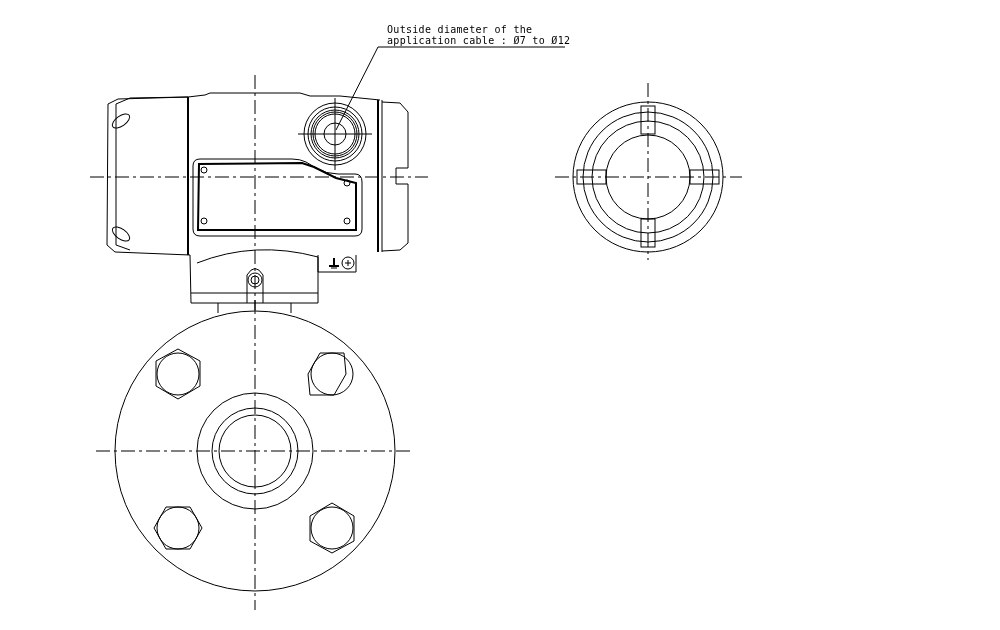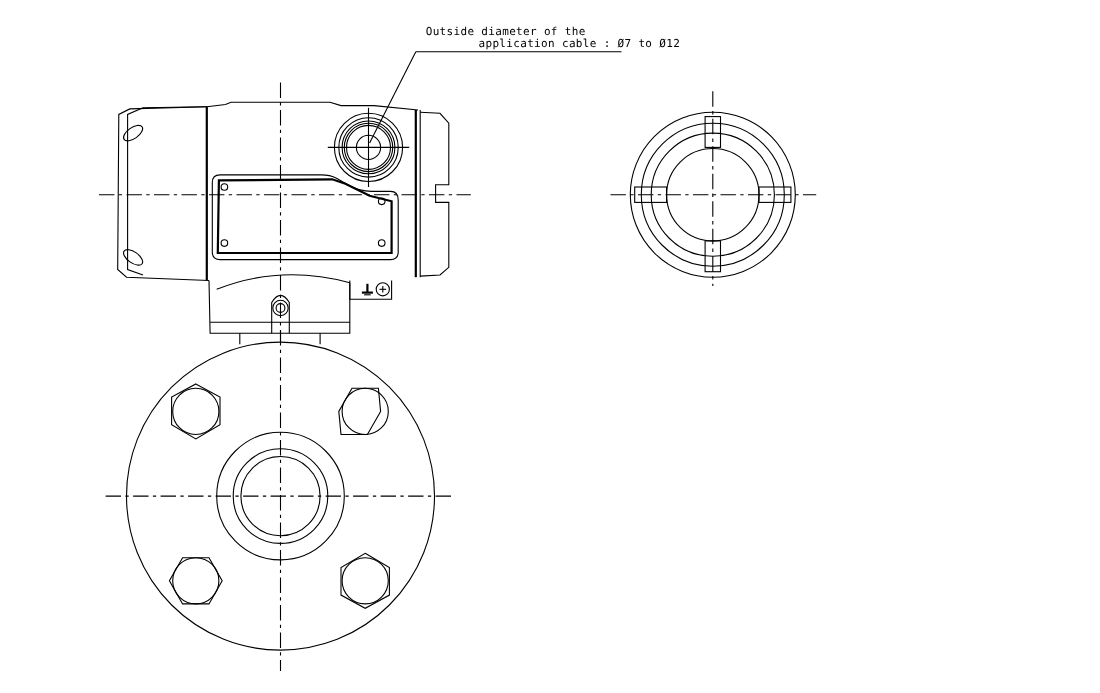--- a/index.html
+++ b/index.html
@@ -9,21 +9,21 @@
   .thk { fill:none; stroke:#000; stroke-width:2; }
   .ctr { fill:none; stroke:#000; stroke-width:1; stroke-dasharray:14 4 3 4; }
   .note { position:absolute; font-family:"DejaVu Sans Mono", monospace; font-size:10px; line-height:11px; color:#000; letter-spacing:0.3px; white-space:pre; }
 </style>
 </head>
 <body>
 
 <div id="canvas">
 
   <div class="note" style="left:387px; top:24px;">Outside diameter of the</div>
-  <div class="note" style="left:387px; top:35px;margin-left:48px;">application cable : Ø7 to Ø12</div>
+  <div class="note" style="left:387px; top:35px;">application cable : Ø7 to Ø12</div>
 
   <svg width="1000" height="630" viewBox="0 0 1000 630">
 
     <g>
       <line class="ln" x1="378" y1="47" x2="565" y2="47"></line>
       <line class="ln" x1="378" y1="47" x2="336" y2="130"></line>
     </g>
 
     <g>
 

